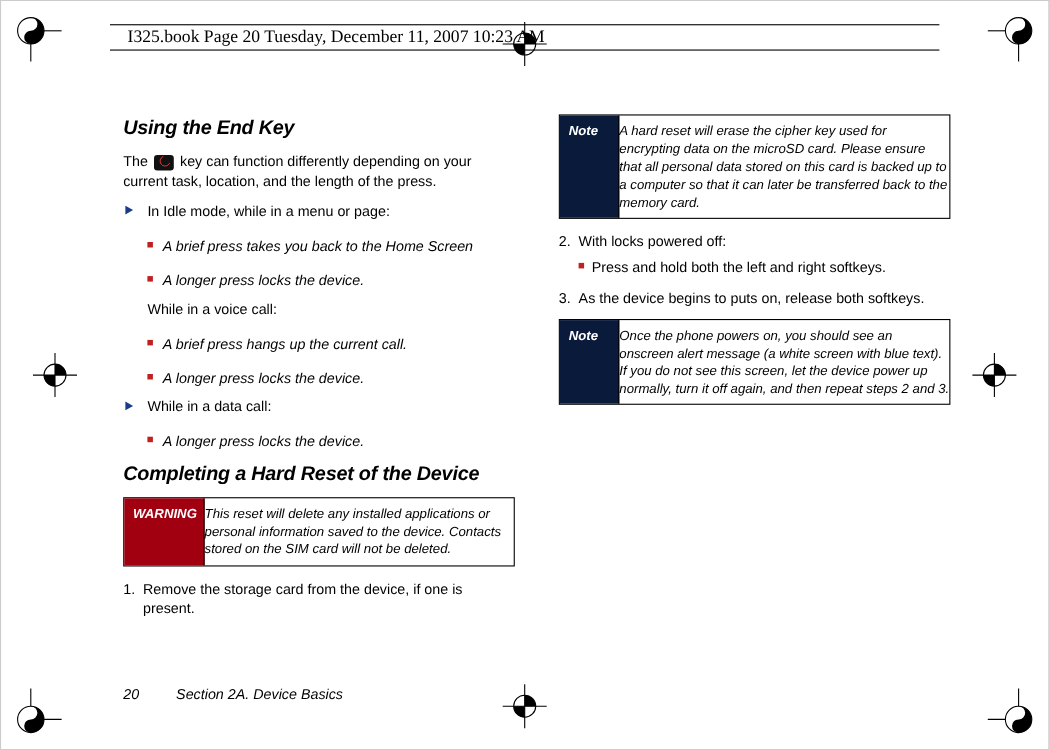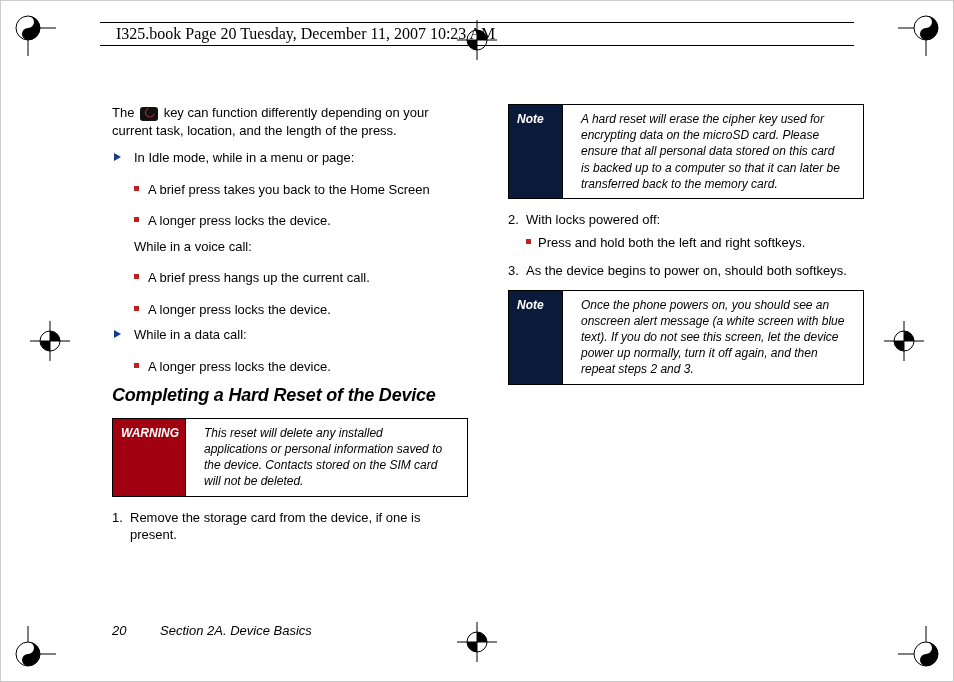--- a/index.html
+++ b/index.html
@@ -125,20 +125,21 @@
 
   .lead-alt{
     margin:4px 0 6px 22px;
   }
 
   ul.sq{list-style:none;margin:0 0 8px 0;padding:0;}
   ul.sq>li{
     position:relative;
     padding-left:14px;
     margin:14px 0 6px 22px;
+    font-style:italic;
   }
   ul.sq>li::before{
     content:"";
     position:absolute;left:0;top:5px;
     width:5px;height:5px;
     background:var(--accent-red);
   }
 
   
   .steps{margin:0 0 10px 0;padding:0;list-style:none;counter-reset:step;}
@@ -187,21 +188,21 @@
     font-style:italic;
     padding:6px 8px;
     min-width:54px;
     box-sizing:border-box;
     border-right:1px solid #000;
     display:block;
   }
   .callout.warning .tag{background:var(--red);padding-right:6px;}
   .callout.note .tag{background:var(--navy);}
   .callout .body{
-    padding:6px 18px;
+    padding:6px 0;
     flex:1 1 auto;
   }
   .callout .body span{font-style:italic;}
 
   
   .footer{
     position:absolute;
     left:112px;bottom:44px;
     font-style:italic;
     font-size:13px;
@@ -286,20 +287,21 @@
       </svg>
   </div>
 
   <div class="book-header">
     <span class="book-header-inner">I325.book  Page 20  Tuesday, December 11, 2007  10:23 AM</span>
   </div>
 
   <div class="content">
 
     <div class="col-block">
+      <h2 class="section-title">Using the End Key</h2>
       <p class="lead">
         <span>The </span>
         <span class="inline-key end"></span>
         <span> key can function differently depending on your current task, location, and the length of the press.</span>
       </p>
     </div>
 
     <div class="col-block">
       <ul class="arrow">
         <li>In Idle mode, while in a menu or page:</li>
@@ -342,21 +344,21 @@
       <div class="body"><span>A hard reset will erase the cipher key used for encrypting data on the microSD card. Please ensure that all personal data stored on this card is backed up to a computer so that it can later be transferred back to the memory card.</span></div>
     </div>
 
     <ol class="steps" start="2" style="counter-reset:step 1;">
       <li class="col-block">
         <span>With locks powered off:</span>
         <ul class="sub-sq">
           <li>Press and hold both the left and right softkeys.</li>
         </ul>
       </li>
-      <li class="col-block">As the device begins to power on, should both softkeys.</li>
+      <li class="col-block">As the device begins to puts on, release both softkeys.</li>
     </ol>
 
     <div class="callout note col-block">
       <div class="tag">Note</div>
       <div class="body"><span>Once the phone powers on, you should see an onscreen alert message (a white screen with blue text). If you do not see this screen, let the device power up normally, turn it off again, and then repeat steps 2 and 3.</span></div>
     </div>
 
   </div>
 
   <div class="footer">

